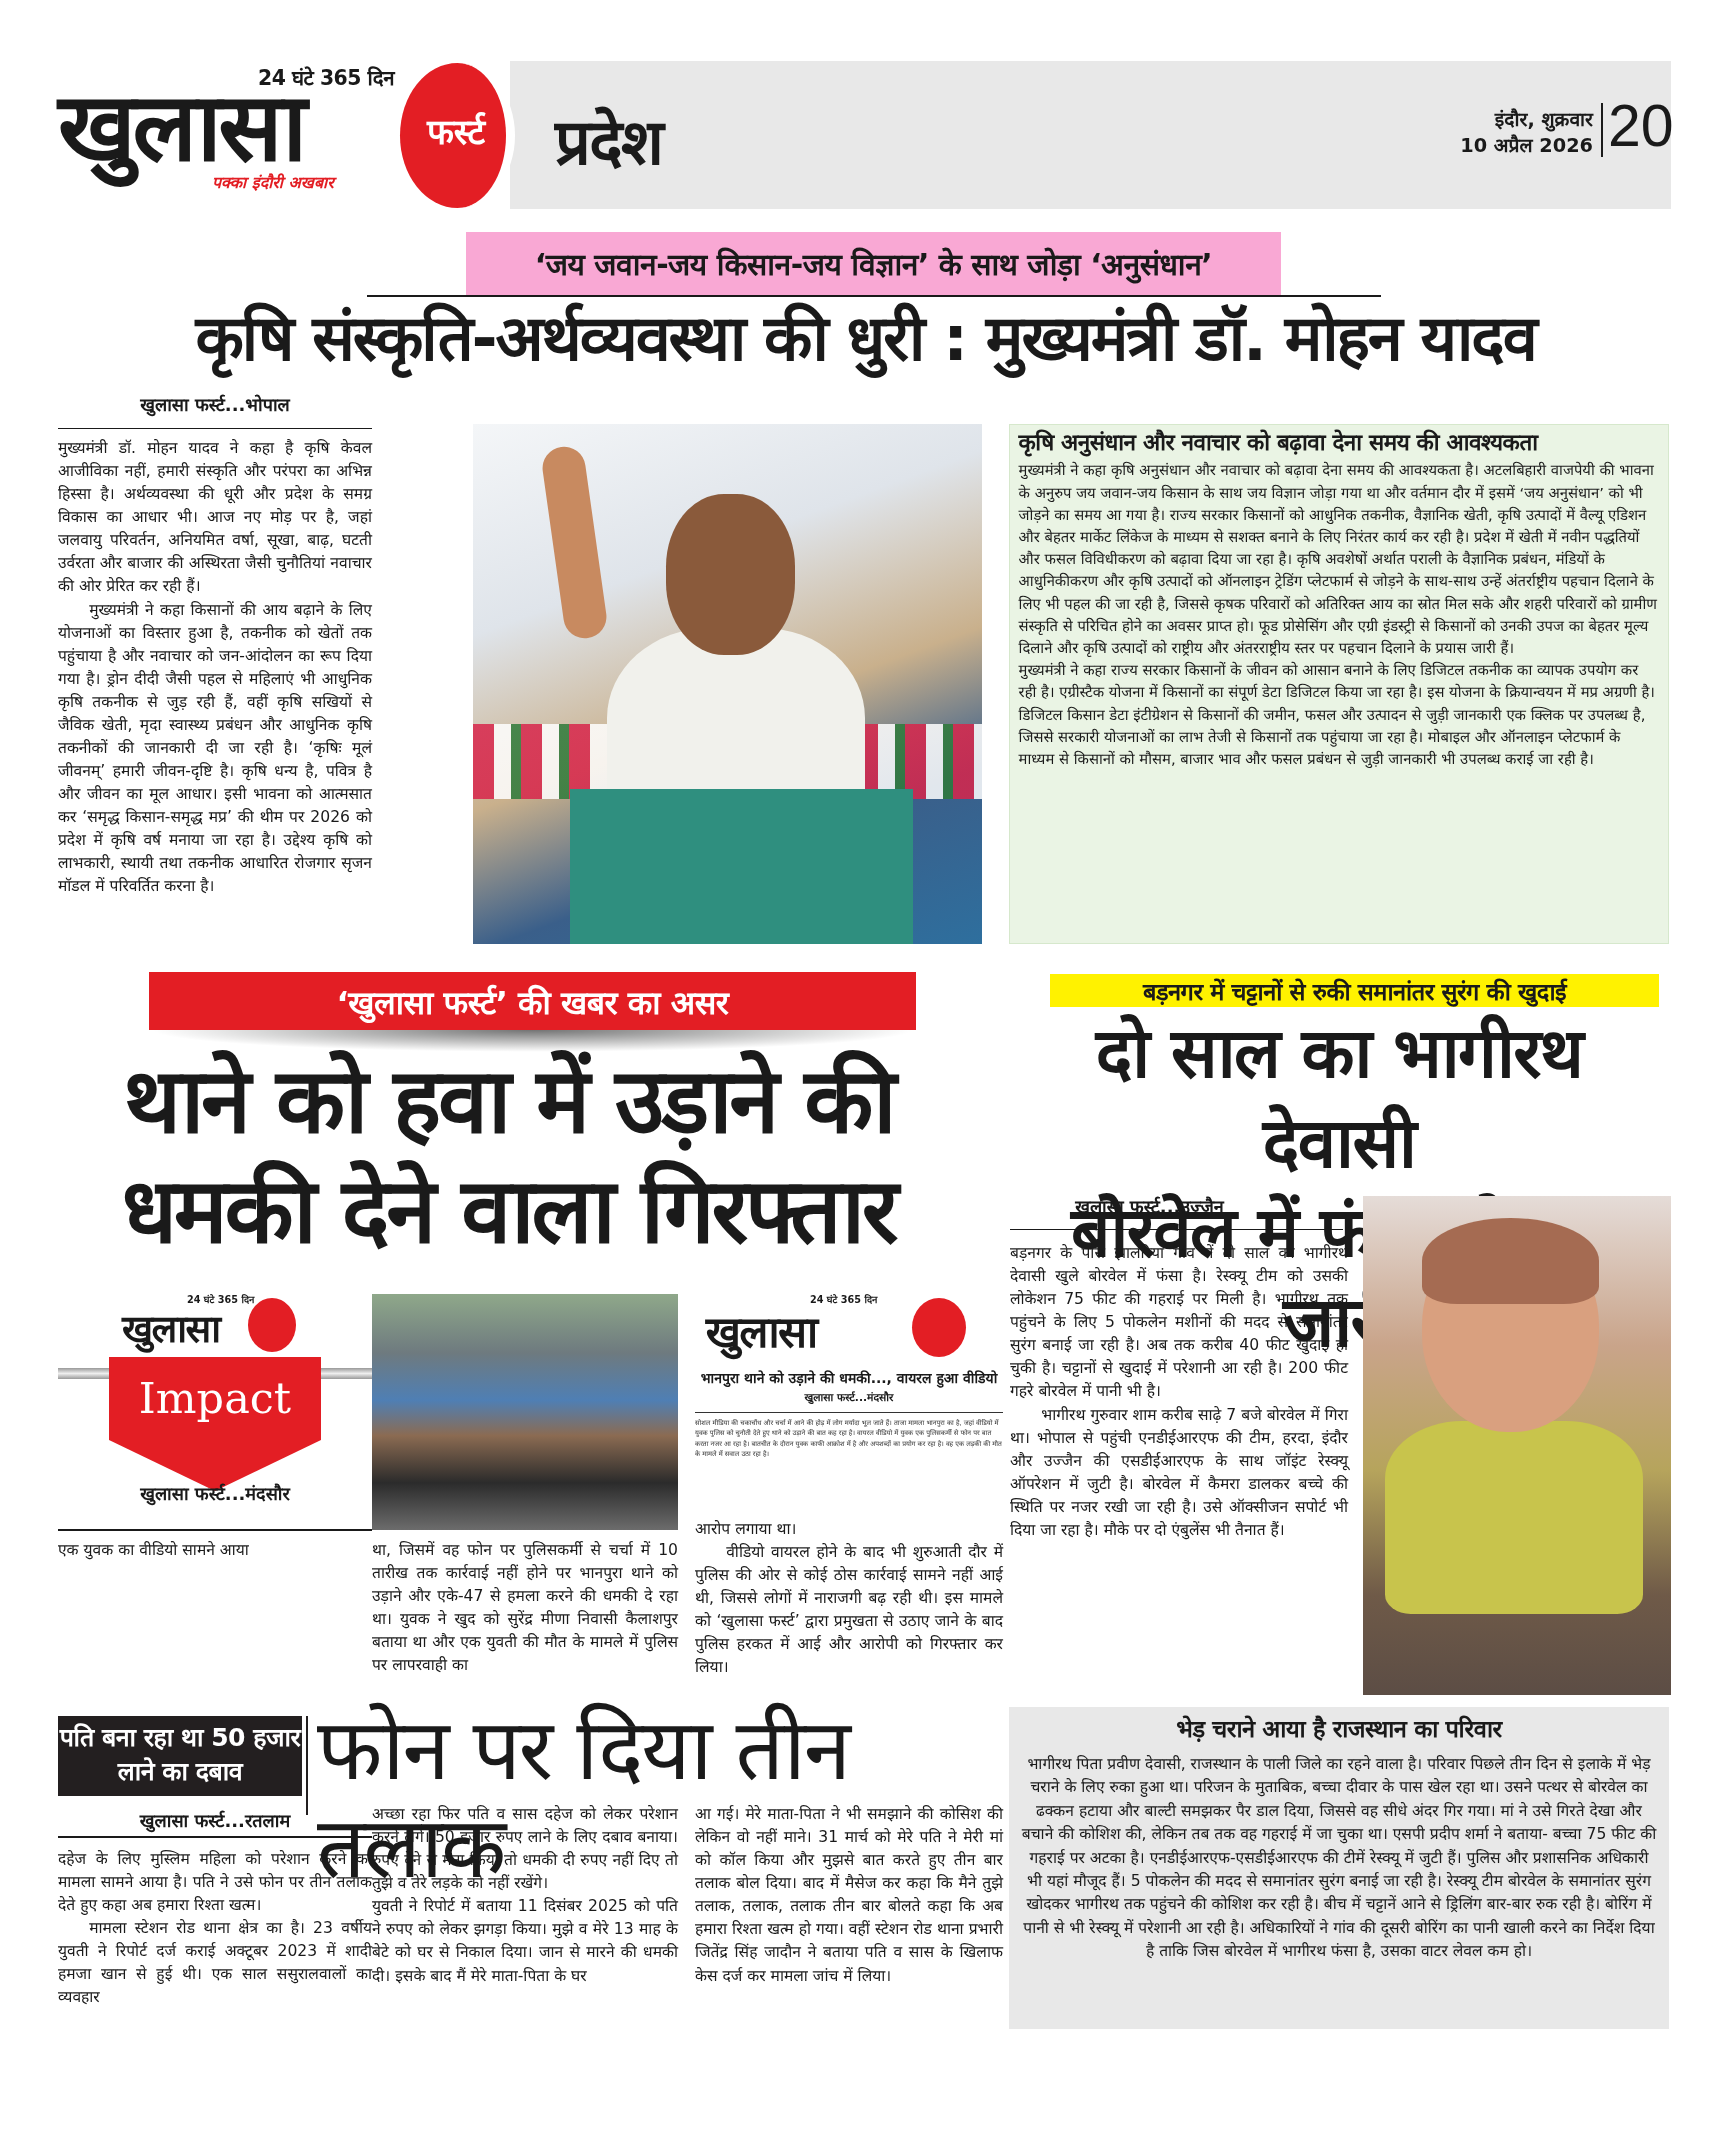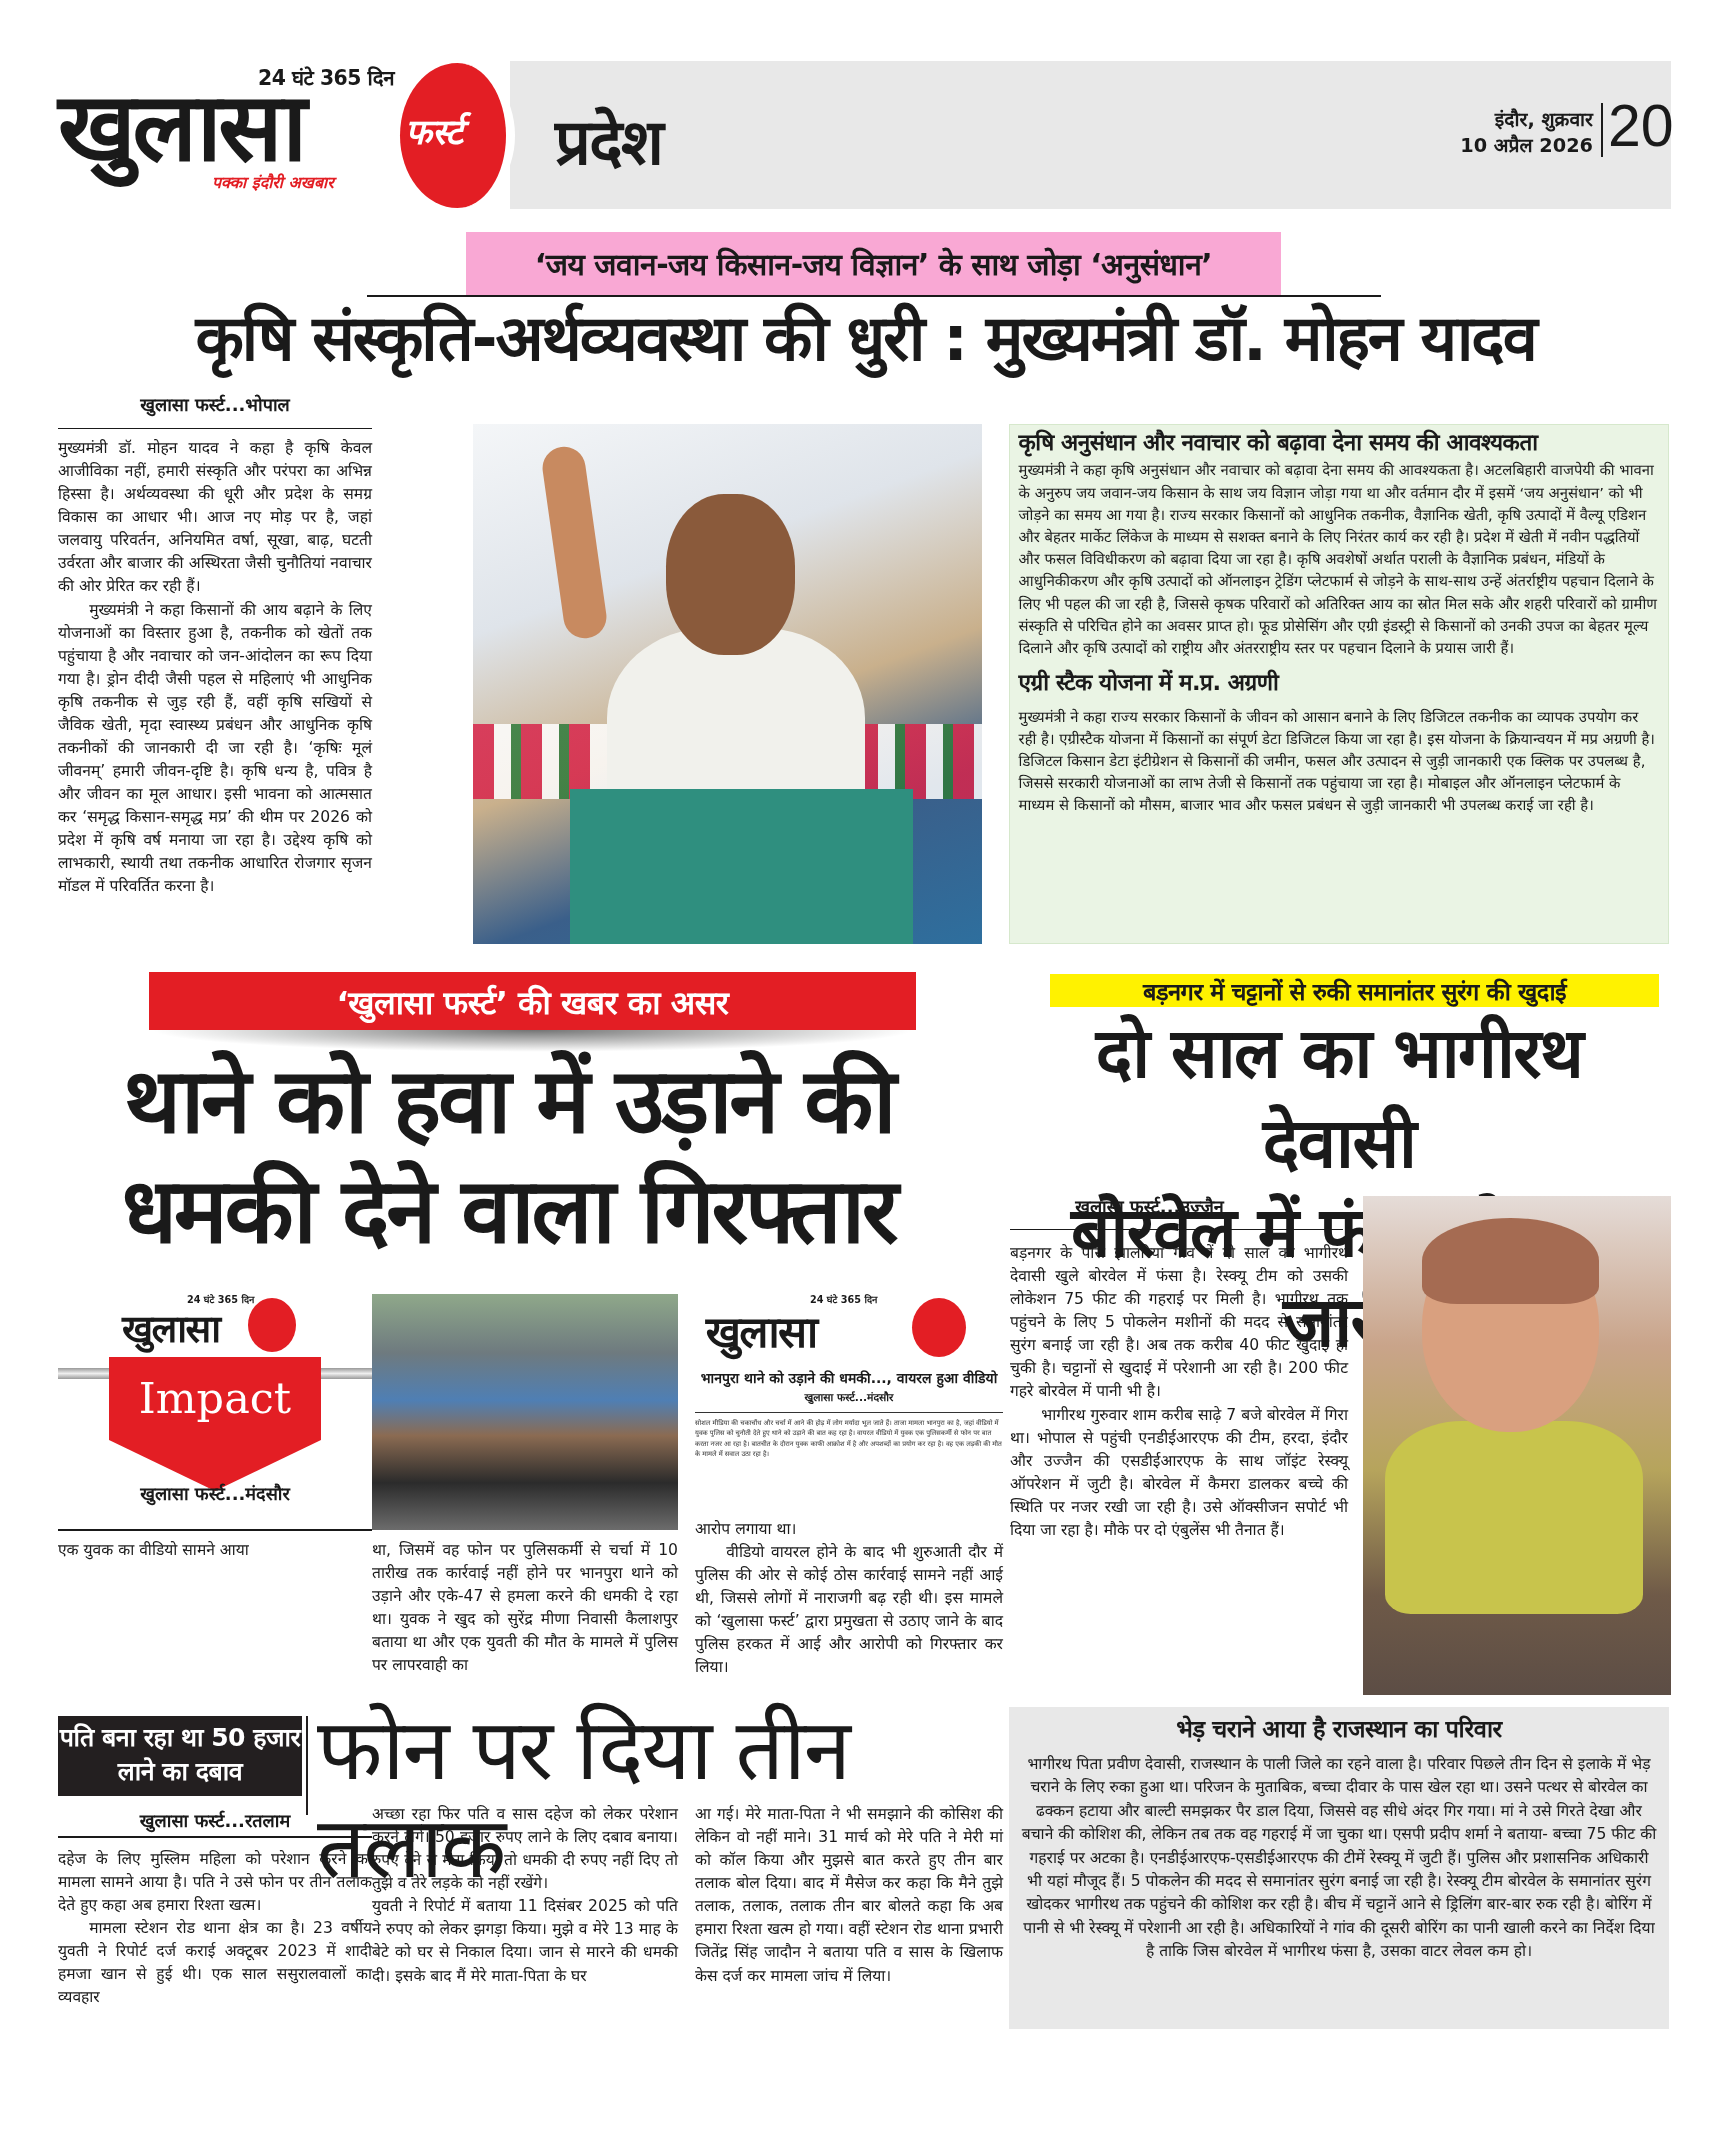--- a/index.html
+++ b/index.html
@@ -6,21 +6,21 @@
   html, body { width: 1730px; height: 2129px; background: #ffffff; overflow: hidden; }
   body { position: relative; font-family: "DejaVu Sans", "Liberation Sans", sans-serif; color: #1a1a1a; }
   .abs { position: absolute; }
 
   
   .mast-band { left: 510px; top: 61px; width: 1161px; height: 148px; background: #e8e8e8; }
   .logo-tag { left: 258px; top: 63px; font-size: 20.4px; font-weight: bold; letter-spacing: -0.5px; }
   .logo-main { left: 58px; top: 80px; font-size: 95px; font-weight: bold; line-height: 1; letter-spacing: -3.2px; color: #1a1a1a; }
   .logo-sub { left: 212px; top: 171px; font-size: 16px; font-weight: bold; color: #e31e24; font-style: italic; }
   .logo-circle { left: 400px; top: 63px; width: 115px; height: 145px; border-radius: 50%; background: #e31e24; border-right: 9.7px solid #fff; }
-  .logo-circle-text { left: 405px; top: 107px; width: 102px; text-align: left; font-size: 35px; font-weight: bold; color: #fff; font-style: italic; }
+  .logo-circle-text { left: 405px; top: 107px; width: 102px; text-align: center; font-size: 35px; font-weight: bold; color: #fff; }
   .section-name { left: 555px; top: 97px; font-size: 63px; font-weight: bold; letter-spacing: -1.6px; }
   .date-block { left: 1459px; top: 107px; width: 134px; text-align: right; font-weight: bold; font-size: 19.3px; line-height: 1.35; }
   .date-sep { left: 1601px; top: 103px; width: 1.6px; height: 54px; background: #1a1a1a; }
   .page-no { left: 1608px; top: 97px; font-size: 59px; font-weight: normal; font-family: "Liberation Sans", sans-serif; line-height: 1; }
 
   
   .kicker-box { left: 466px; top: 232px; width: 815px; height: 63px; background: #f9a8d4; display: flex; align-items: center; justify-content: center; font-size: 30px; font-weight: bold; letter-spacing: -0.5px; }
   .kicker-rule { left: 367px; top: 295px; width: 1014px; height: 1.6px; background: #1a1a1a; }
   .lead-headline { left: 58px; top: 303px; width: 1615px; text-align: center; font-size: 63px; font-weight: bold; letter-spacing: -2.1px; line-height: 1.15; }
   .dateline { font-size: 18px; font-weight: bold; text-align: center; }
@@ -119,21 +119,20 @@
   <div class="photo-inner-flowers"></div>
   <div class="photo-inner-arm"></div>
   <div class="photo-inner-body"></div>
   <div class="photo-inner-head"></div>
   <div class="photo-inner-podium"></div>
 </div>
 
 <div class="abs green-box">
   <h3>कृषि अनुसंधान और नवाचार को बढ़ावा देना समय की आवश्यकता</h3>
   <div class="body-text">मुख्यमंत्री ने कहा कृषि अनुसंधान और नवाचार को बढ़ावा देना समय की आवश्यकता है। अटलबिहारी वाजपेयी की भावना के अनुरुप जय जवान-जय किसान के साथ जय विज्ञान जोड़ा गया था और वर्तमान दौर में इसमें ‘जय अनुसंधान’ को भी जोड़ने का समय आ गया है। राज्य सरकार किसानों को आधुनिक तकनीक, वैज्ञानिक खेती, कृषि उत्पादों में वैल्यू एडिशन और बेहतर मार्केट लिंकेज के माध्यम से सशक्त बनाने के लिए निरंतर कार्य कर रही है। प्रदेश में खेती में नवीन पद्धतियों और फसल विविधीकरण को बढ़ावा दिया जा रहा है। कृषि अवशेषों अर्थात पराली के वैज्ञानिक प्रबंधन, मंडियों के आधुनिकीकरण और कृषि उत्पादों को ऑनलाइन ट्रेडिंग प्लेटफार्म से जोड़ने के साथ-साथ उन्हें अंतर्राष्ट्रीय पहचान दिलाने के लिए भी पहल की जा रही है, जिससे कृषक परिवारों को अतिरिक्त आय का स्रोत मिल सके और शहरी परिवारों को ग्रामीण संस्कृति से परिचित होने का अवसर प्राप्त हो। फूड प्रोसेसिंग और एग्री इंडस्ट्री से किसानों को उनकी उपज का बेहतर मूल्य दिलाने और कृषि उत्पादों को राष्ट्रीय और अंतरराष्ट्रीय स्तर पर पहचान दिलाने के प्रयास जारी हैं।</div>
-  <h3 class="second">एग्री स्टैक योजना में म.प्र. अग्रणी</h3>
   <div class="body-text">मुख्यमंत्री ने कहा राज्य सरकार किसानों के जीवन को आसान बनाने के लिए डिजिटल तकनीक का व्यापक उपयोग कर रही है। एग्रीस्टैक योजना में किसानों का संपूर्ण डेटा डिजिटल किया जा रहा है। इस योजना के क्रियान्वयन में मप्र अग्रणी है। डिजिटल किसान डेटा इंटीग्रेशन से किसानों की जमीन, फसल और उत्पादन से जुड़ी जानकारी एक क्लिक पर उपलब्ध है, जिससे सरकारी योजनाओं का लाभ तेजी से किसानों तक पहुंचाया जा रहा है। मोबाइल और ऑनलाइन प्लेटफार्म के माध्यम से किसानों को मौसम, बाजार भाव और फसल प्रबंधन से जुड़ी जानकारी भी उपलब्ध कराई जा रही है।</div>
 </div>
 
 <div class="abs impact-banner">‘खुलासा फर्स्ट’ की खबर का असर</div>
 <div class="abs impact-shadow"></div>
 <h2 class="abs impact-headline">
   <div>थाने को हवा में उड़ाने की</div>
   <div>धमकी देने वाला गिरफ्तार</div>
 </h2>
 

